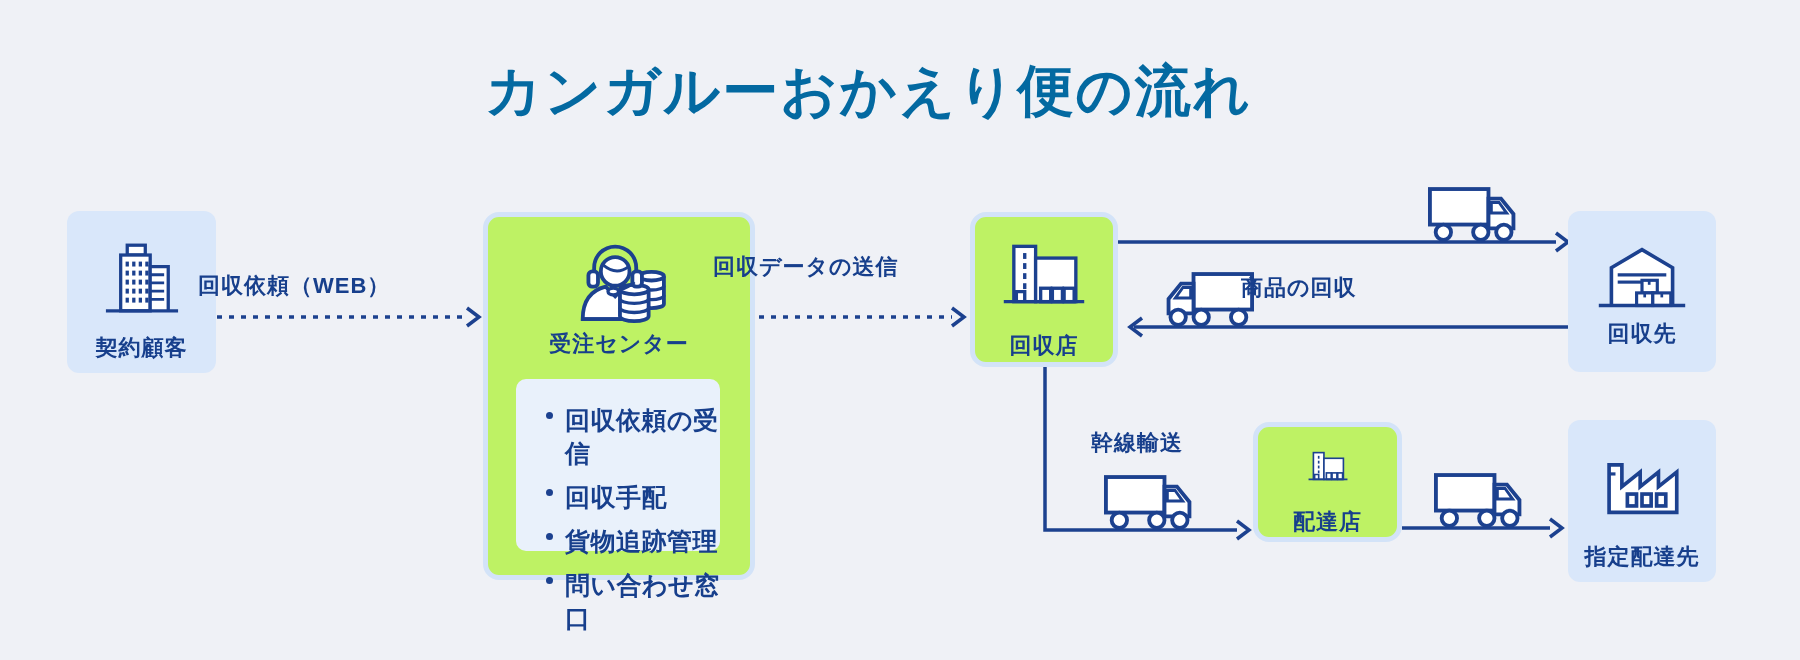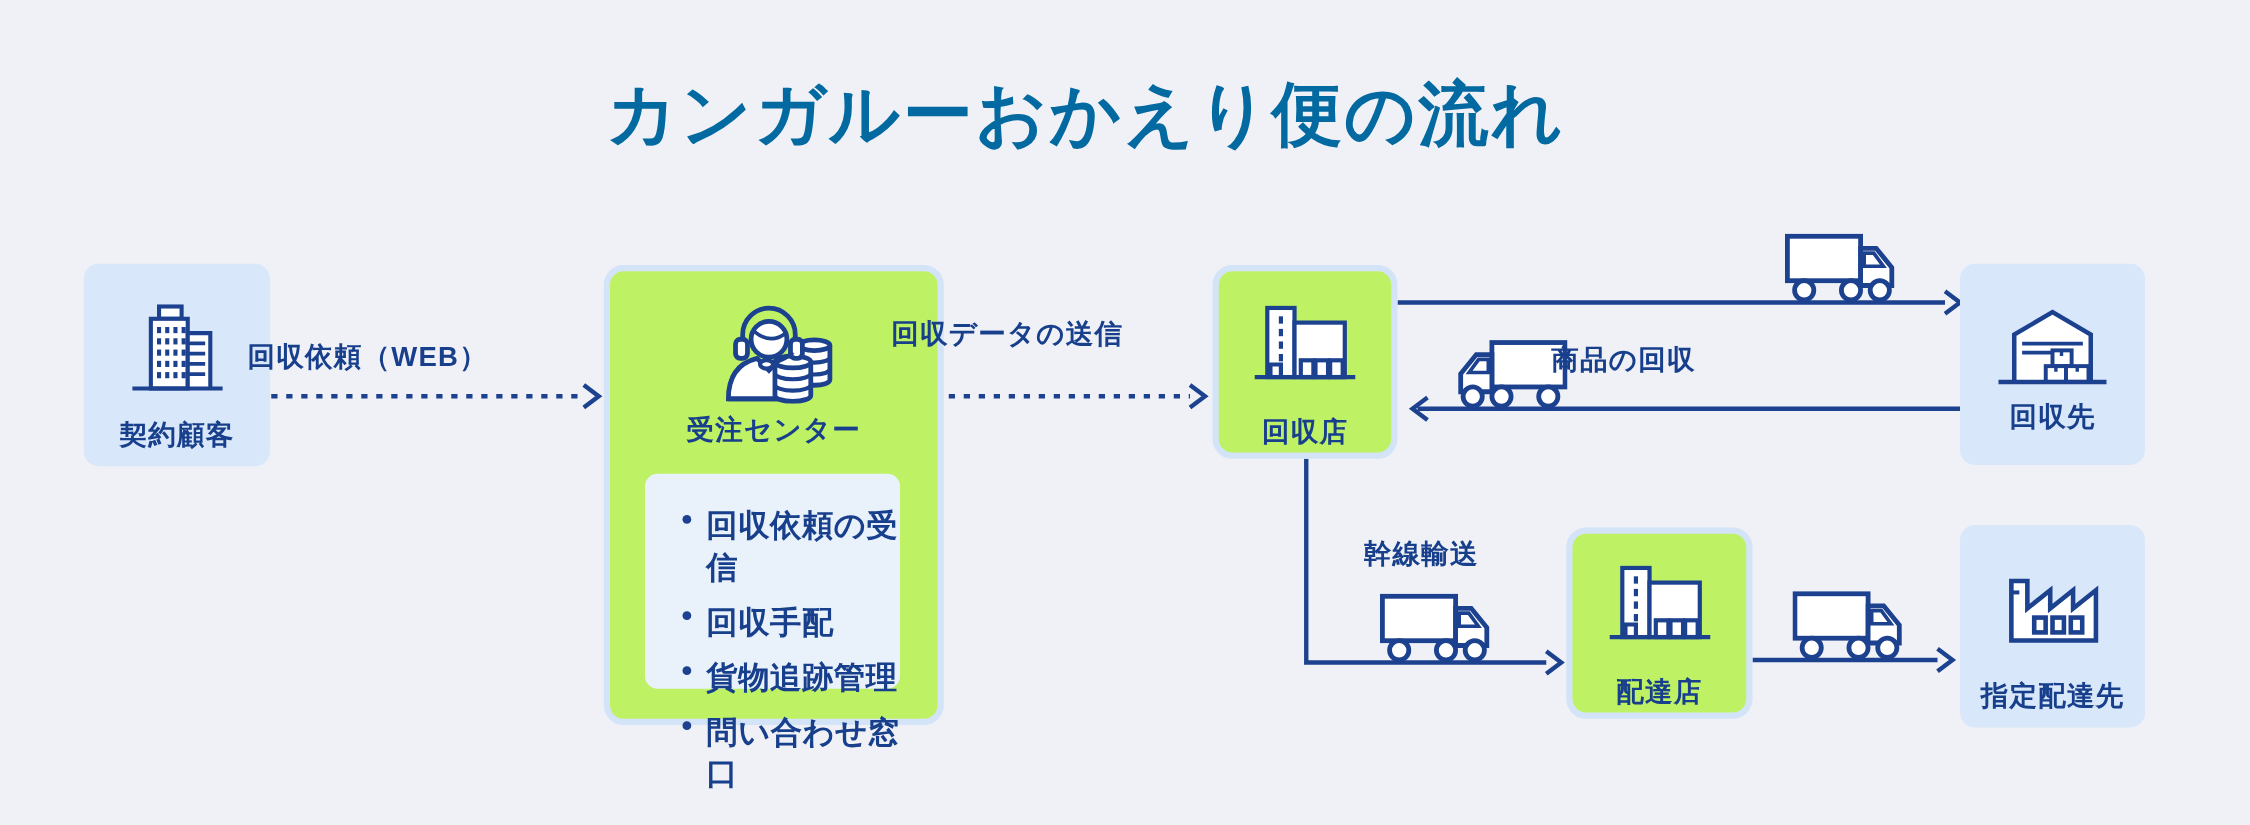--- a/index.html
+++ b/index.html
@@ -13,21 +13,21 @@
   }
   .node { position:absolute; border-radius:12px; display:flex; flex-direction:column; align-items:center; box-sizing:border-box; }
   .node.filled   { background:#d9e7fa; }
   .node.outlined { background:#bef264; border:5px solid #d3e3f8; border-radius:16px; }
   .node-label { font-size:22px; font-weight:bold; color:#173f8c; letter-spacing:1px; white-space:nowrap; }
 
   .node-contract   { left:67px;  top:211px; width:149px; height:162px; }
   .node-center     { left:483px; top:212px; width:272px; height:368px; }
   .node-pickup     { left:970px; top:212px; width:148px; height:155px; }
   .node-site       { left:1568px;top:211px; width:148px; height:161px; }
-  .node-delivery   { left:1253px;top:422px; width:149px; height:153px; }
+  .node-delivery   { left:1253px;top:422px; width:149px; height:120px; }
   .node-dest       { left:1568px;top:420px; width:148px; height:162px; }
 
   .node-contract .icon { margin-top:26px; }  .node-contract .node-label { margin-top:14px; }
   .node-center   .icon { margin-top:20px; }  .node-center   .node-label { margin-top:6px;  }
   .node-pickup   .icon { margin-top:26px; }  .node-pickup   .node-label { margin-top:26px; }
   .node-site     .icon { margin-top:26px; }  .node-site     .node-label { margin-top:8px; }
   .node-delivery .icon { margin-top:24px; }  .node-delivery .node-label { margin-top:26px; }
   .node-dest     .icon { margin-top:32px; }  .node-dest     .node-label { margin-top:26px; }
 
   .tasks {

